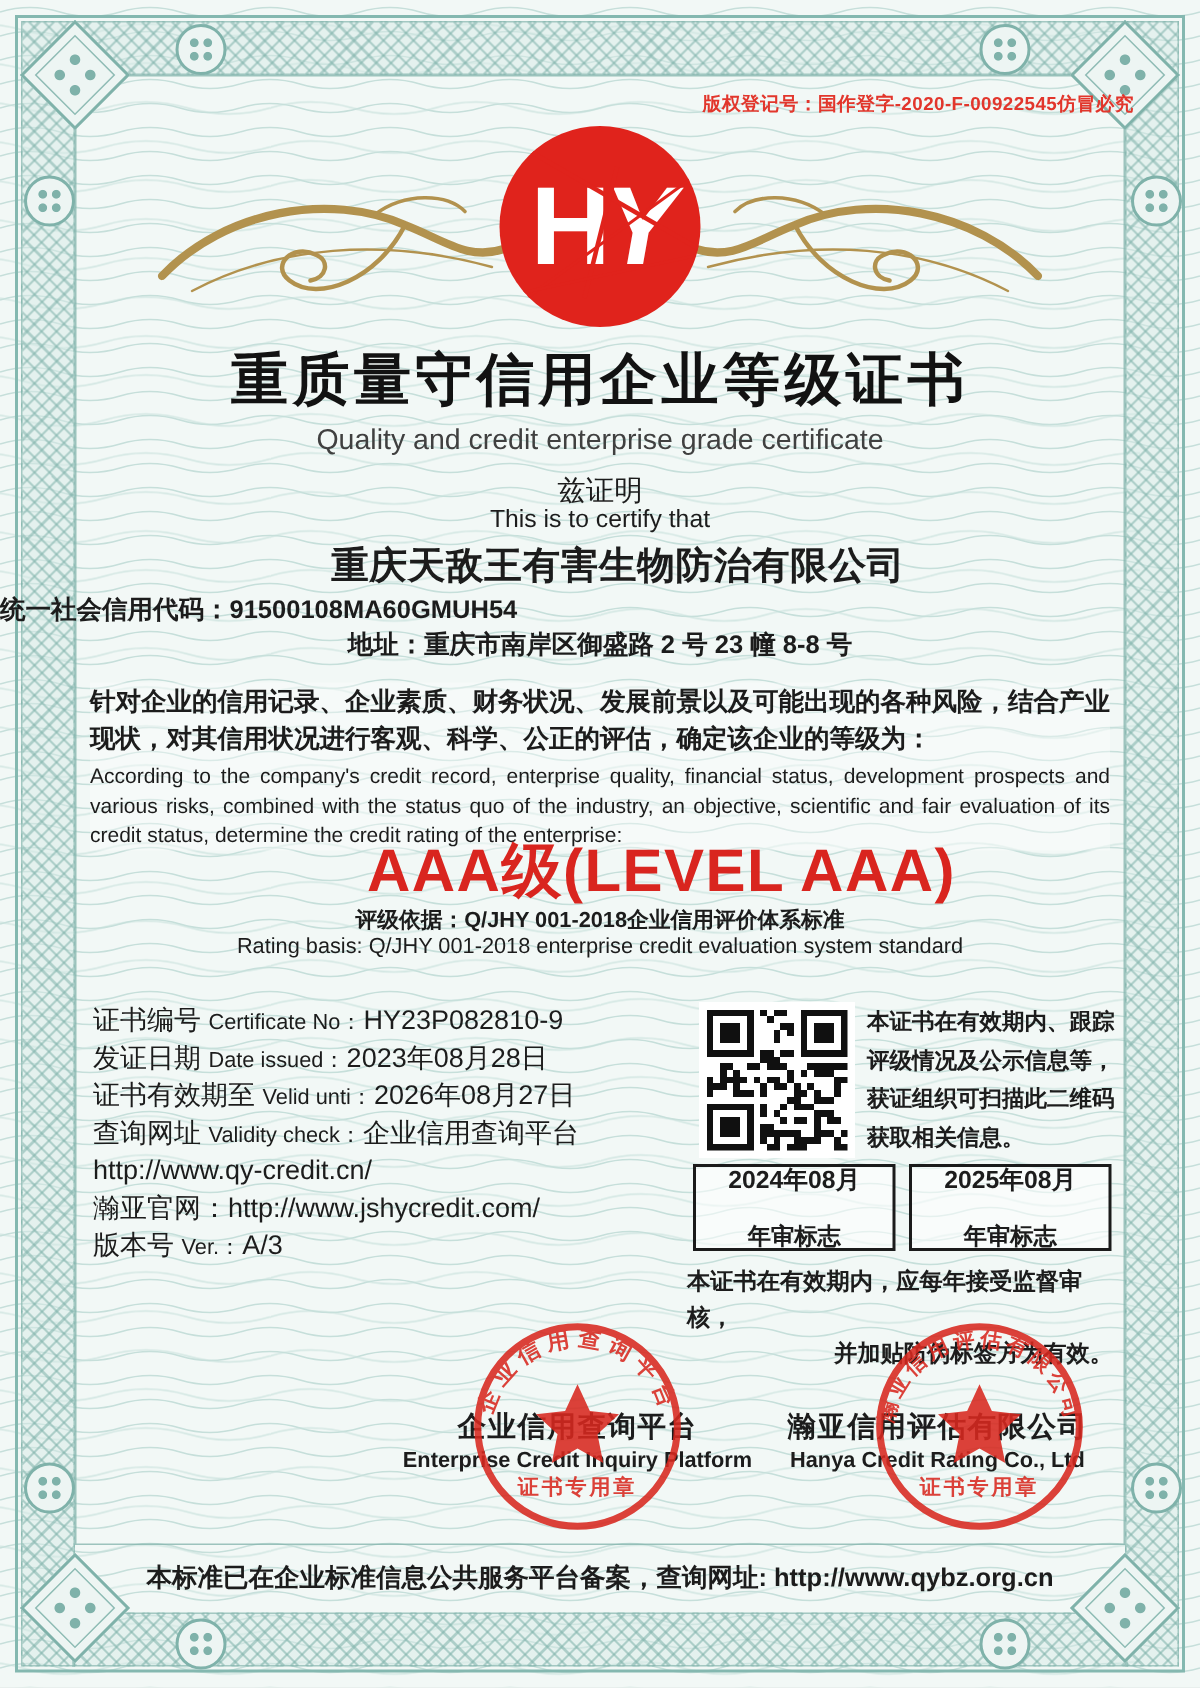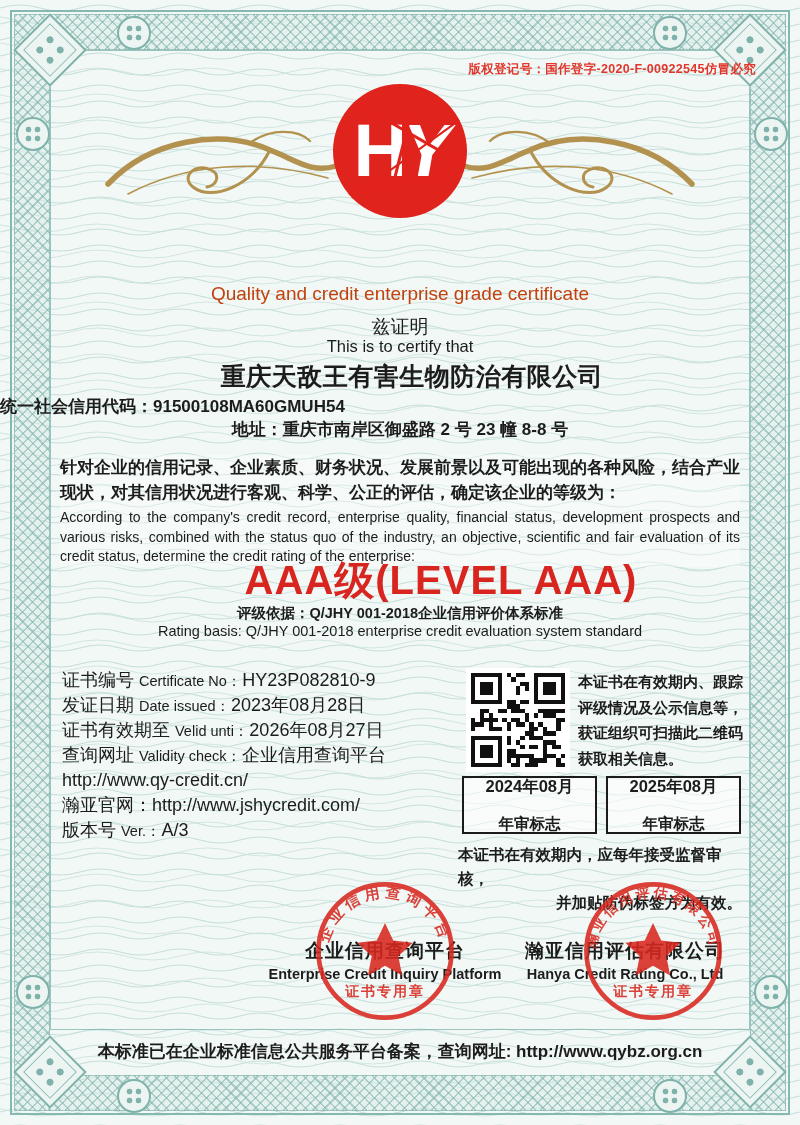--- a/index.html
+++ b/index.html
@@ -45,21 +45,21 @@
   .content{position:absolute;inset:0;z-index:3;}
   .copyright{position:absolute;top:61px;right:44px;font-size:12.5px;color:#e2362c;font-weight:600;letter-spacing:.3px;}
   .logo{position:absolute;left:333px;top:84px;width:134px;height:134px;border-radius:50%;
       background:#e0231c;display:flex;align-items:center;justify-content:center;overflow:hidden;}
   .logo-letters{position:relative;font-weight:800;font-size:74px;color:#fff;line-height:1;letter-spacing:-6px;display:flex;}
   .logo-letters .y{transform:skewX(-10deg);margin-left:2px;}
   .crack{position:absolute;background:#e0231c;z-index:4;}
   .flourish{position:absolute;top:122px;width:245px;height:88px;}
   .fl-left{left:100px;} .fl-right{left:455px;transform:scaleX(-1);}
   .title{position:absolute;top:228px;width:100%;text-align:center;font-size:38px;font-weight:700;letter-spacing:3px;color:#121212;}
-  .title-en{position:absolute;top:283px;width:100%;text-align:center;font-size:19px;color:#c2410c;}
+  .title-en{position:absolute;top:283px;width:100%;text-align:center;font-size:19px;color:#404040;}
   .certify-cn{position:absolute;top:314px;width:100%;text-align:center;font-size:19px;}
   .certify-en{position:absolute;top:337px;width:100%;text-align:center;font-size:16.5px;}
   .company{position:absolute;top:360px;width:100%;text-align:center;font-size:25px;font-weight:800;letter-spacing:.5px;margin-left:12px;}
   .credit-code{position:absolute;top:395px;width:100%;text-align:left;font-size:17px;font-weight:600;}
   .address{position:absolute;top:418px;width:100%;text-align:center;font-size:17px;font-weight:600;}
   .eval{position:absolute;top:455px;left:60px;width:680px;background:rgba(255,255,255,.35);}
   .eval-cn{font-size:17px;line-height:25px;font-weight:600;text-align:justify;}
   .eval-en{font-size:14px;line-height:19.5px;text-align:justify;margin-top:3px;}
   .aaa{position:absolute;top:553px;width:100%;text-align:center;font-size:40px;font-weight:800;color:#d9251f;letter-spacing:1px;padding-left:41px;}
   .basis-cn{position:absolute;top:604px;width:100%;text-align:center;font-size:14.5px;font-weight:600;}
@@ -144,20 +144,21 @@
       <div class="logo-letters">
         <span>H</span>
           <span class="y">Y</span>
       </div>
       <div class="crack" style="width:150px;height:2.5px;left:-5px;top:44px;transform:rotate(30deg);"></div>
       <div class="crack" style="width:140px;height:2px;left:0px;top:76px;transform:rotate(-36deg);"></div>
       <div class="crack" style="width:2.5px;height:90px;left:66px;top:26px;transform:rotate(14deg);"></div>
       <div class="crack" style="width:120px;height:2px;left:12px;top:98px;transform:rotate(-12deg);"></div>
     </div>
 
+    <div class="title">重质量守信用企业等级证书</div>
     <div class="title-en">Quality and credit enterprise grade certificate</div>
     <div class="certify-cn">兹证明</div>
     <div class="certify-en">This is to certify that</div>
     <div class="company">重庆天敌王有害生物防治有限公司</div>
     <div class="credit-code">统一社会信用代码：91500108MA60GMUH54</div>
     <div class="address">地址：重庆市南岸区御盛路 2 号 23 幢 8-8 号</div>
 
     <div class="eval">
       <div class="eval-cn">针对企业的信用记录、企业素质、财务状况、发展前景以及可能出现的各种风险，结合产业现状，对其信用状况进行客观、科学、公正的评估，确定该企业的等级为：</div>
       <div class="eval-en">According to the company's credit record, enterprise quality, financial status, development prospects and various risks, combined with the status quo of the industry, an objective, scientific and fair evaluation of its credit status, determine the credit rating of the enterprise:</div>

